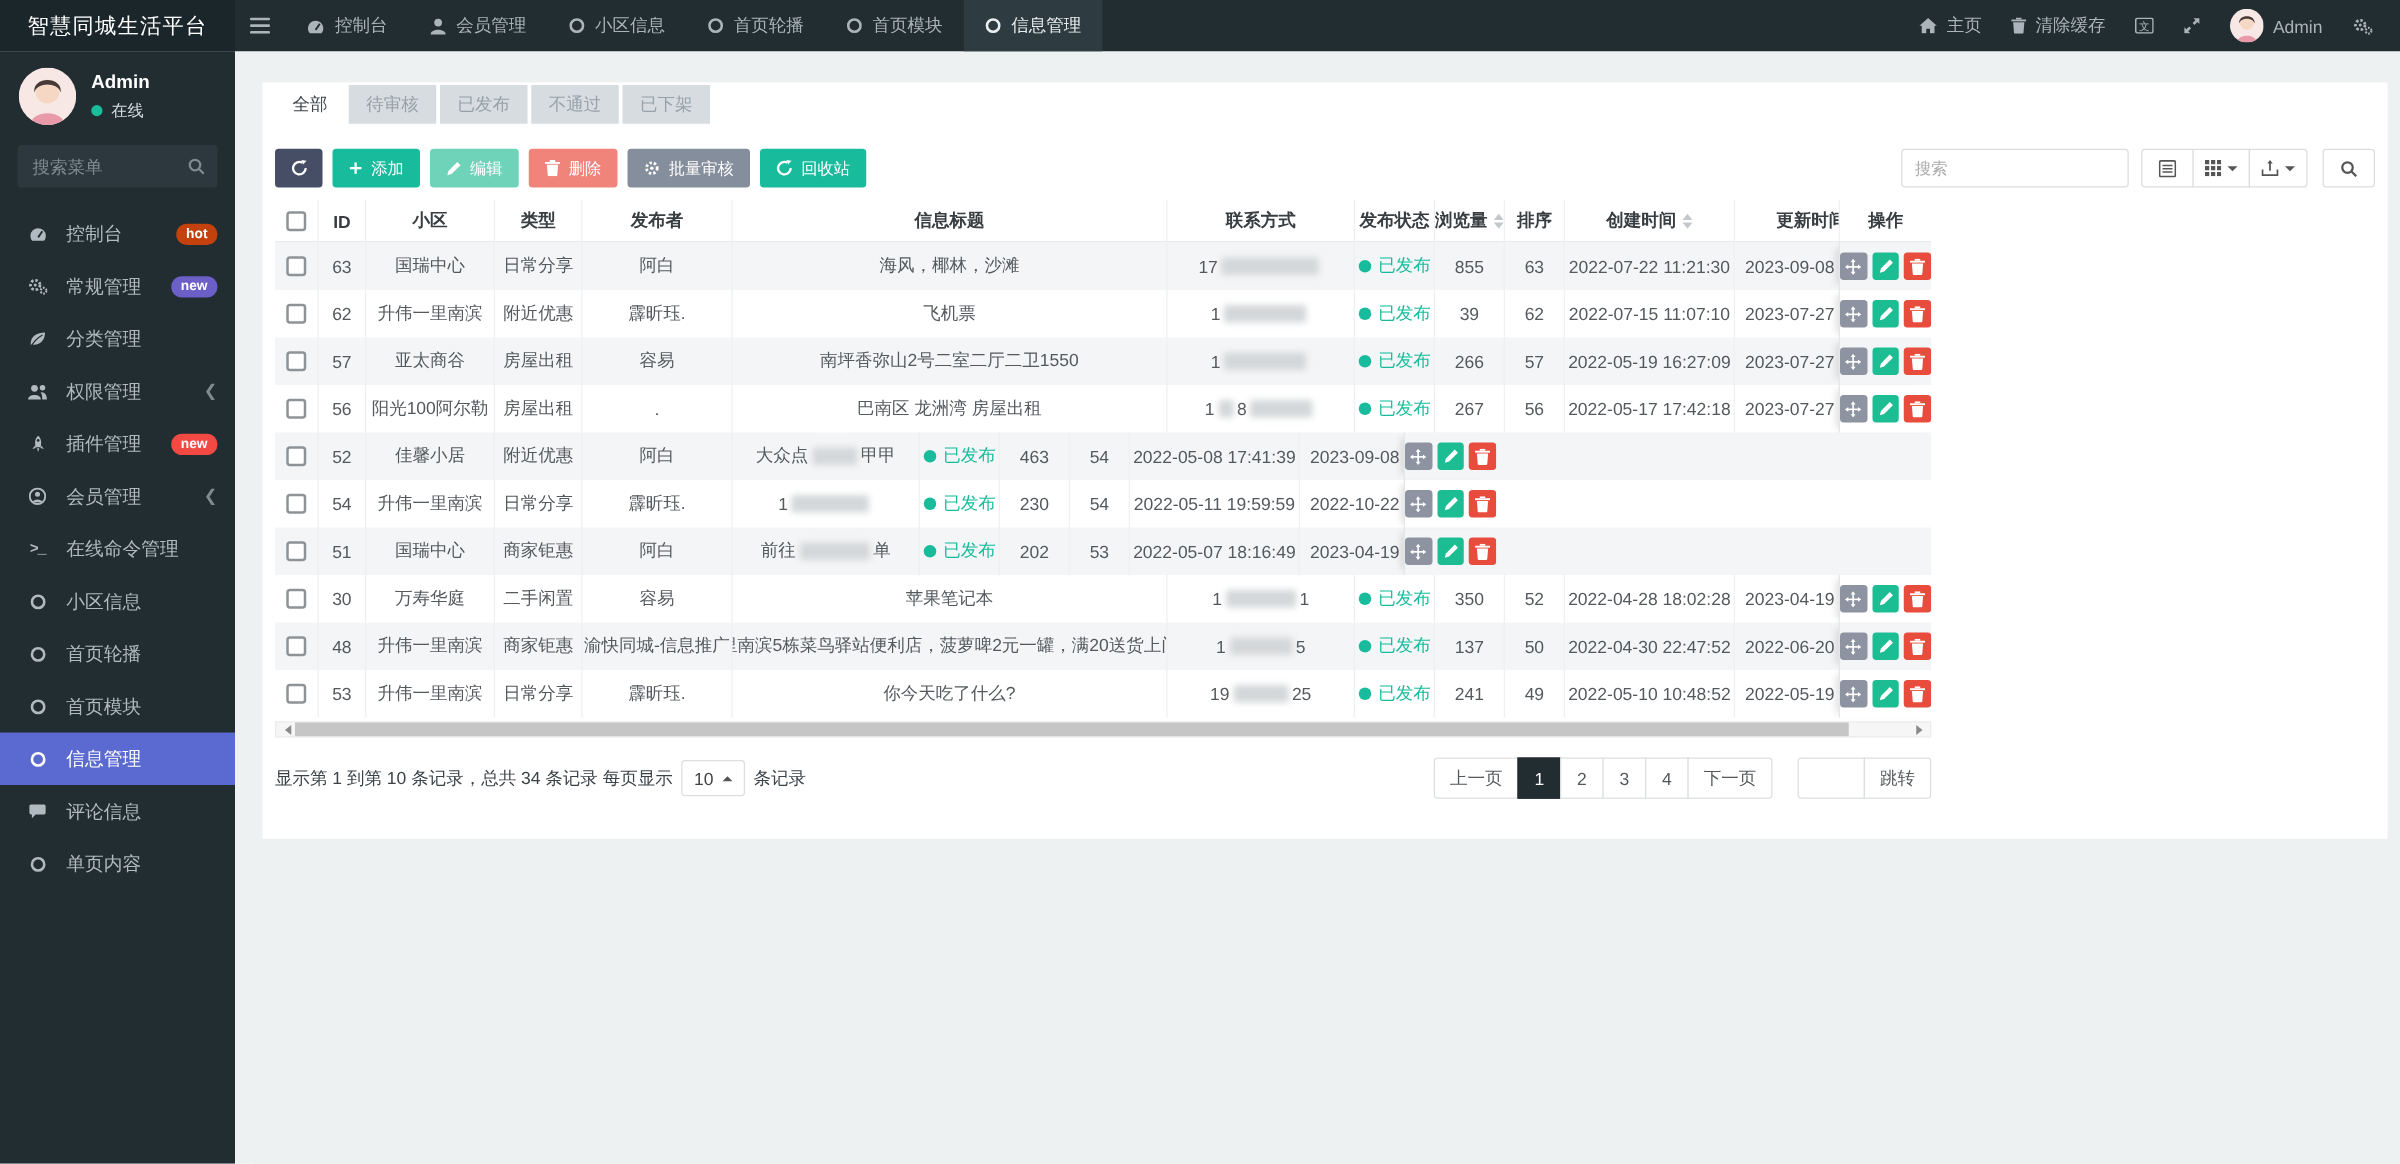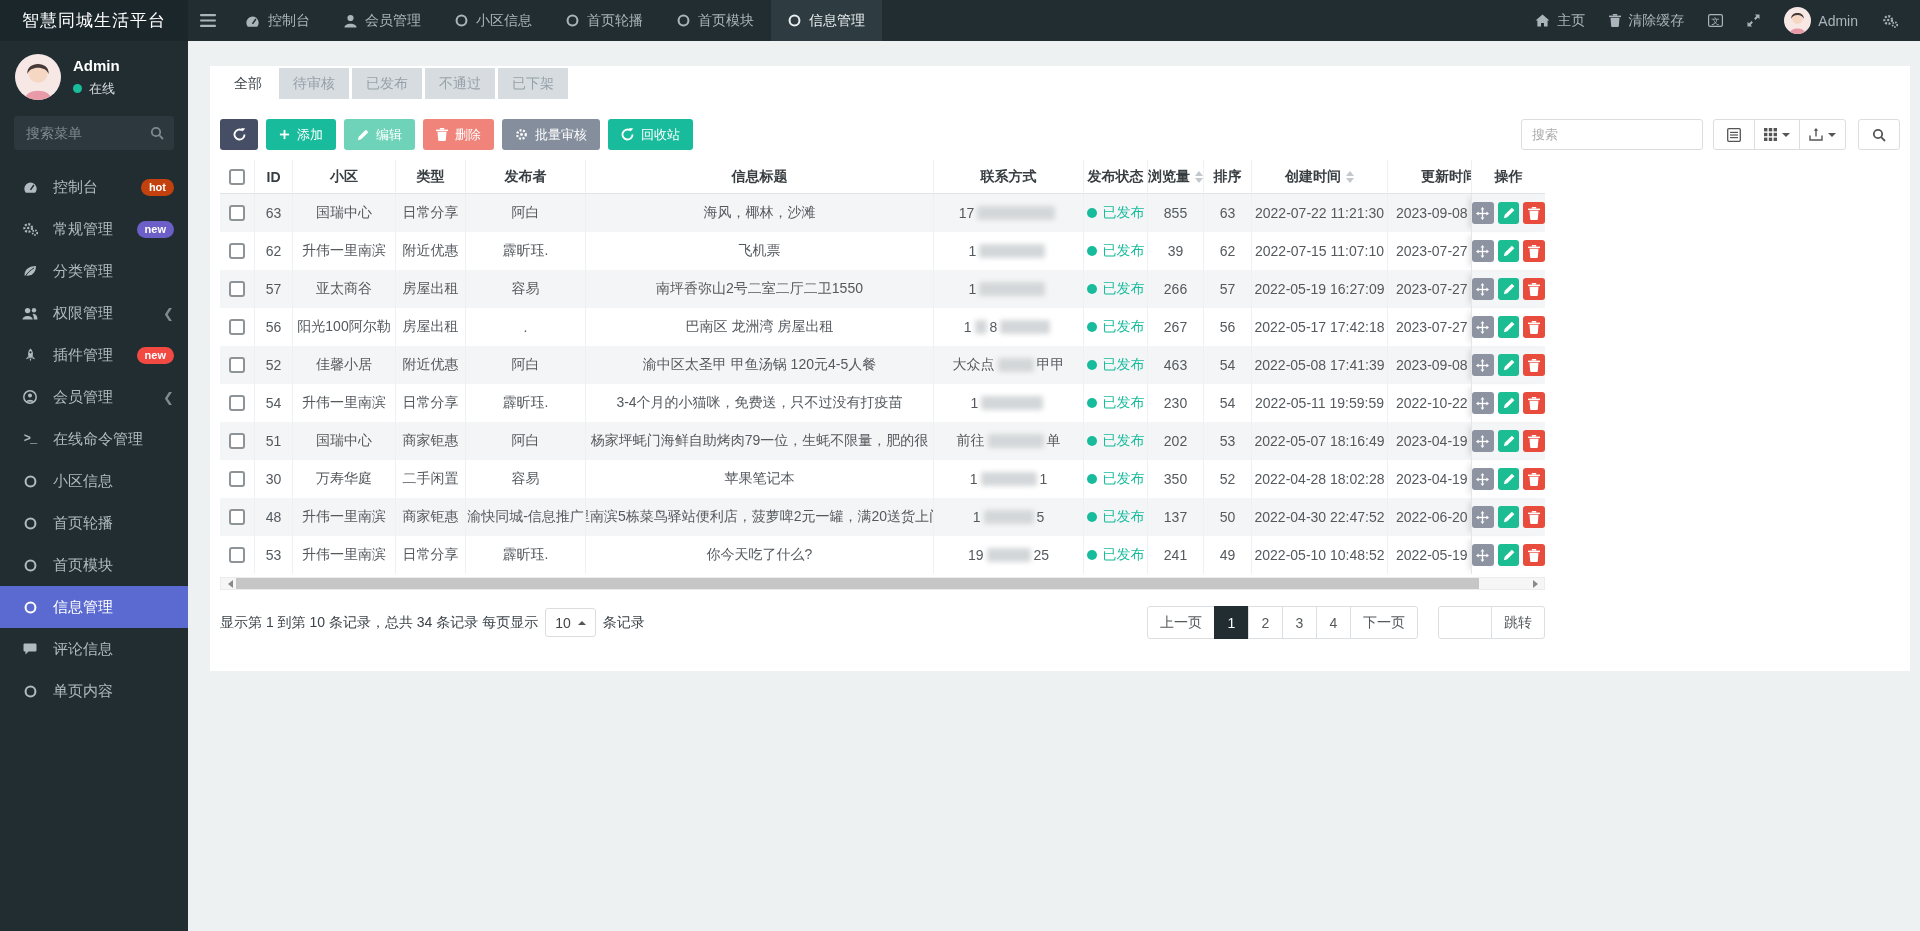--- a/index.html
+++ b/index.html
@@ -750,21 +750,20 @@
               </div>
             </div>
             <div class="trow body-row">
               <div class="td" style="width:34px">
                 <span class="cb"></span>
               </div>
               <div class="td" style="width:38px">52</div>
               <div class="td" style="width:103px">佳馨小居</div>
               <div class="td" style="width:70px">附近优惠</div>
               <div class="td" style="width:120px">阿白</div>
-              <div class="td" style="width:348px">渝中区太圣甲 甲鱼汤锅 120元4-5人餐</div>
               <div class="td" style="width:150px">
                 <span>大众点</span>
                 <span class="blurseg" style="width:36px"></span>
                 <span>甲甲</span>
               </div>
               <div class="td" style="width:64px">
                 <span class="dot"></span>
                 <span class="st-txt">已发布</span>
               </div>
               <div class="td" style="width:56px">463</div>
@@ -805,21 +804,20 @@
               </div>
             </div>
             <div class="trow body-row">
               <div class="td" style="width:34px">
                 <span class="cb"></span>
               </div>
               <div class="td" style="width:38px">54</div>
               <div class="td" style="width:103px">升伟一里南滨</div>
               <div class="td" style="width:70px">日常分享</div>
               <div class="td" style="width:120px">霹昕珏.</div>
-              <div class="td" style="width:348px">3-4个月的小猫咪，免费送，只不过没有打疫苗</div>
               <div class="td" style="width:150px">
                 <span>1</span>
                 <span class="blurseg" style="width:62px"></span>
               </div>
               <div class="td" style="width:64px">
                 <span class="dot"></span>
                 <span class="st-txt">已发布</span>
               </div>
               <div class="td" style="width:56px">230</div>
               <div class="td" style="width:48px">54</div>
@@ -859,21 +857,20 @@
               </div>
             </div>
             <div class="trow body-row">
               <div class="td" style="width:34px">
                 <span class="cb"></span>
               </div>
               <div class="td" style="width:38px">51</div>
               <div class="td" style="width:103px">国瑞中心</div>
               <div class="td" style="width:70px">商家钜惠</div>
               <div class="td" style="width:120px">阿白</div>
-              <div class="td" style="width:348px">杨家坪蚝门海鲜自助烤肉79一位，生蚝不限量，肥的很</div>
               <div class="td" style="width:150px">
                 <span>前往</span>
                 <span class="blurseg" style="width:56px"></span>
                 <span>单</span>
               </div>
               <div class="td" style="width:64px">
                 <span class="dot"></span>
                 <span class="st-txt">已发布</span>
               </div>
               <div class="td" style="width:56px">202</div>

